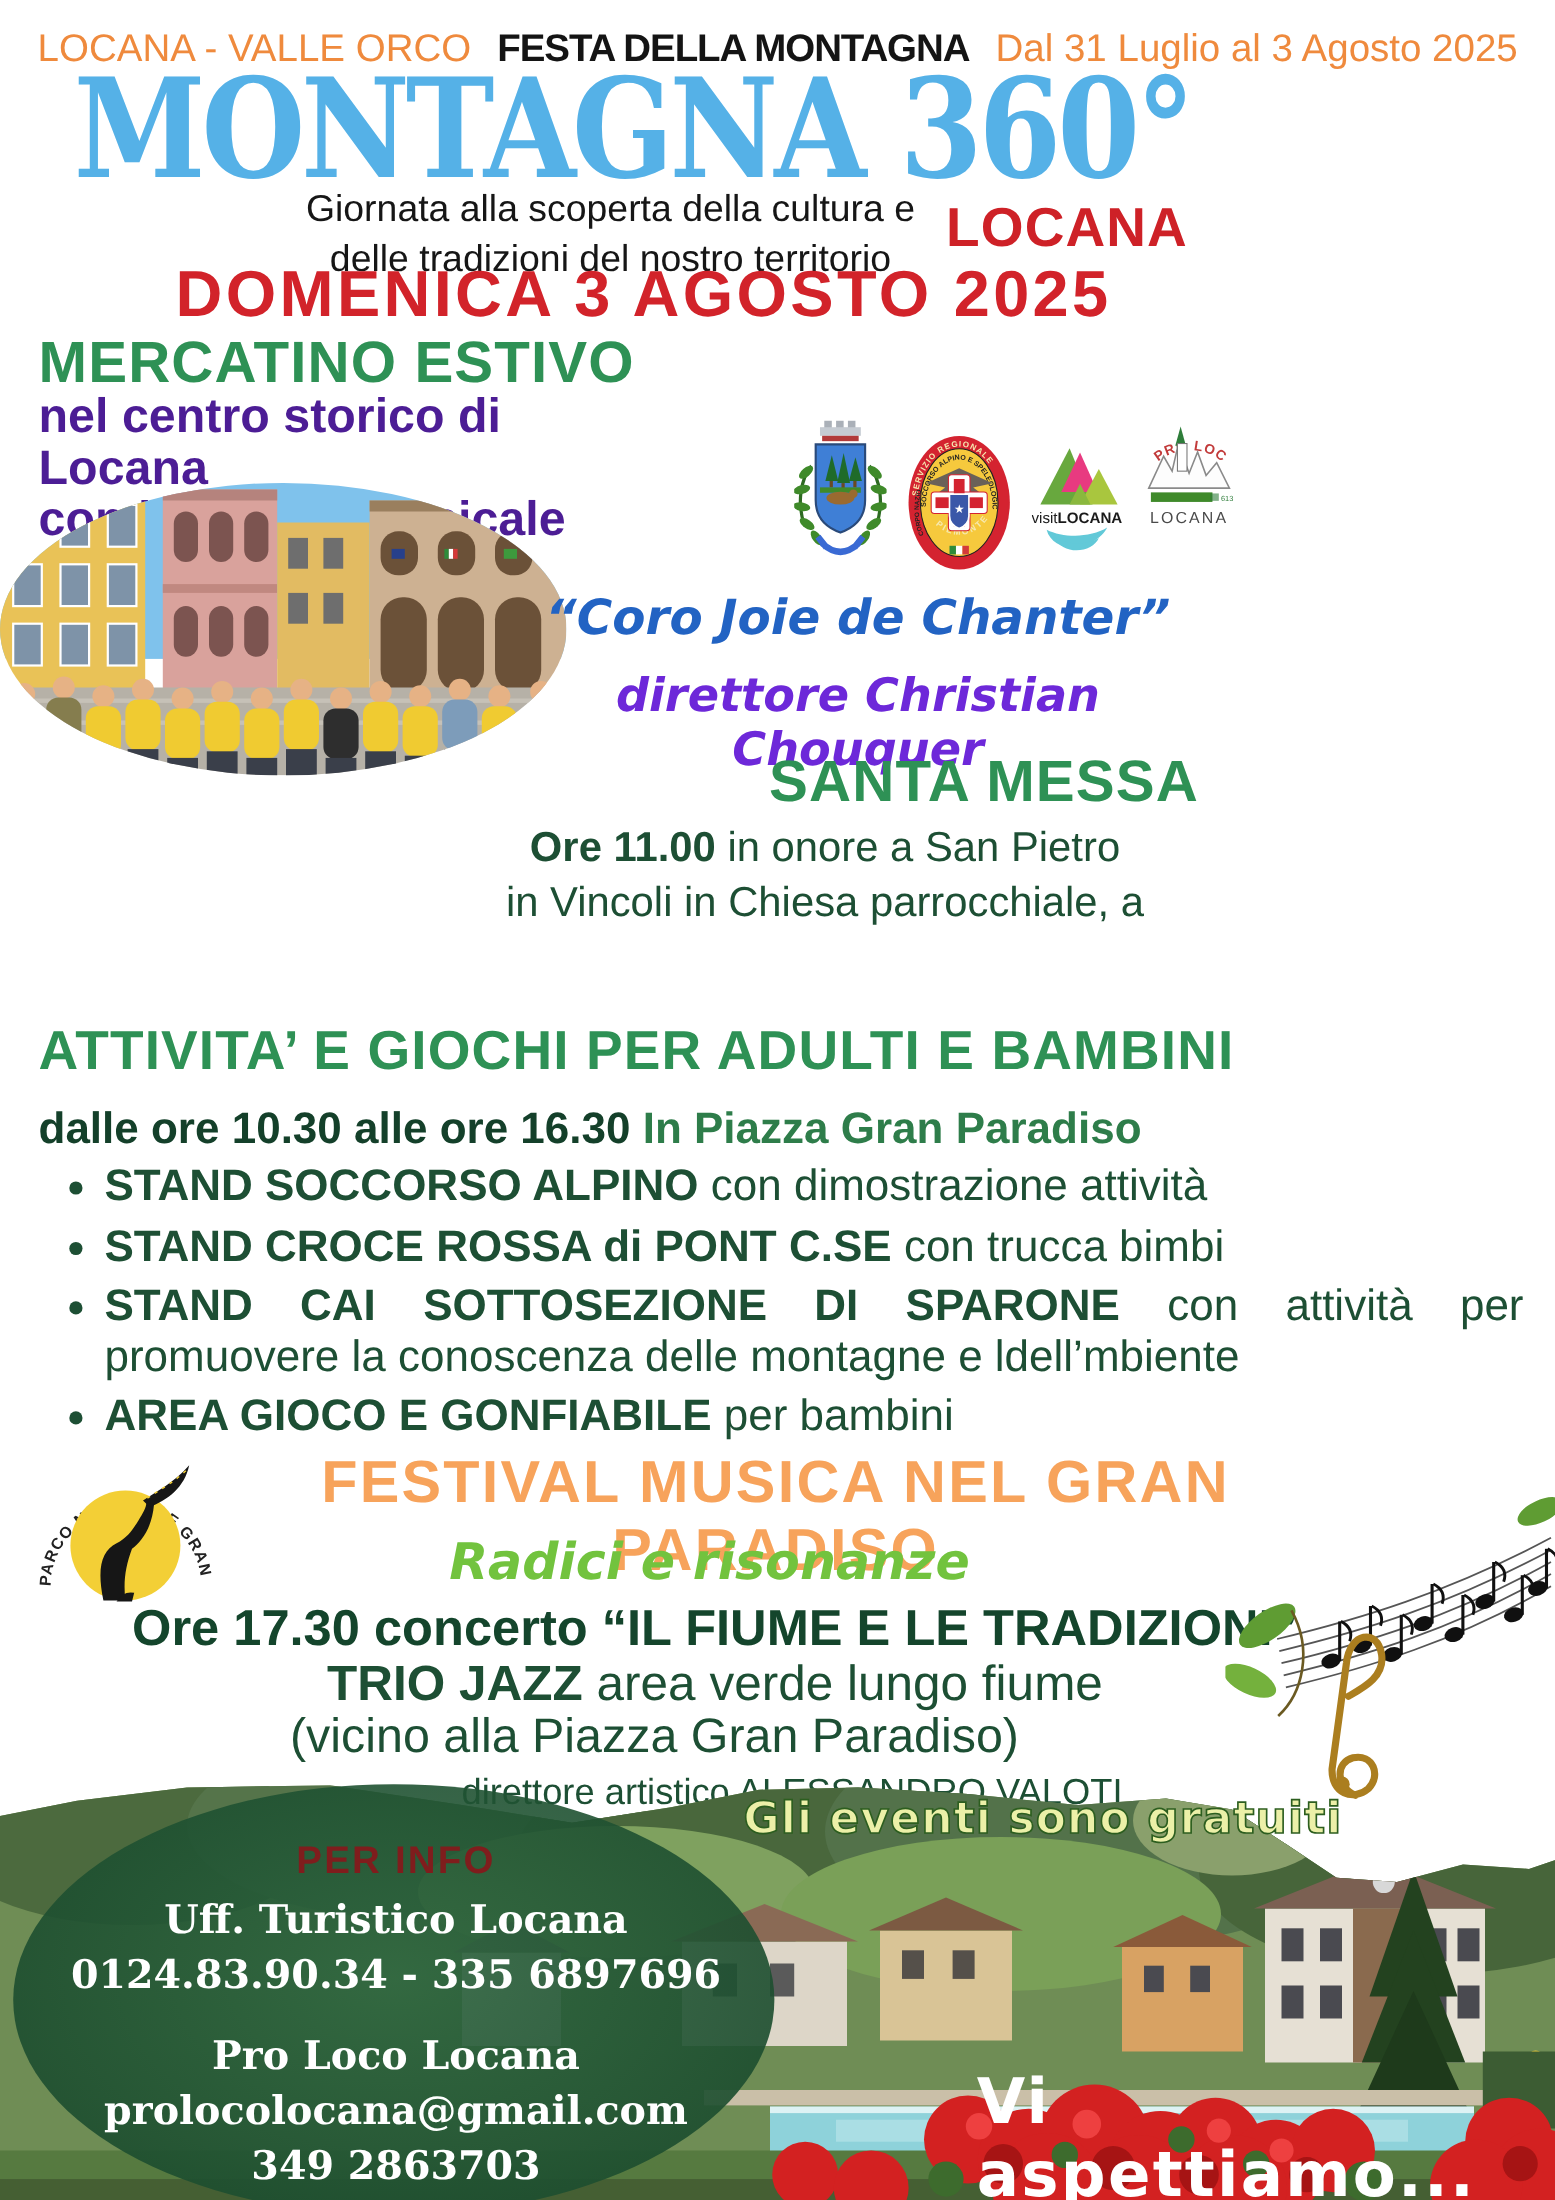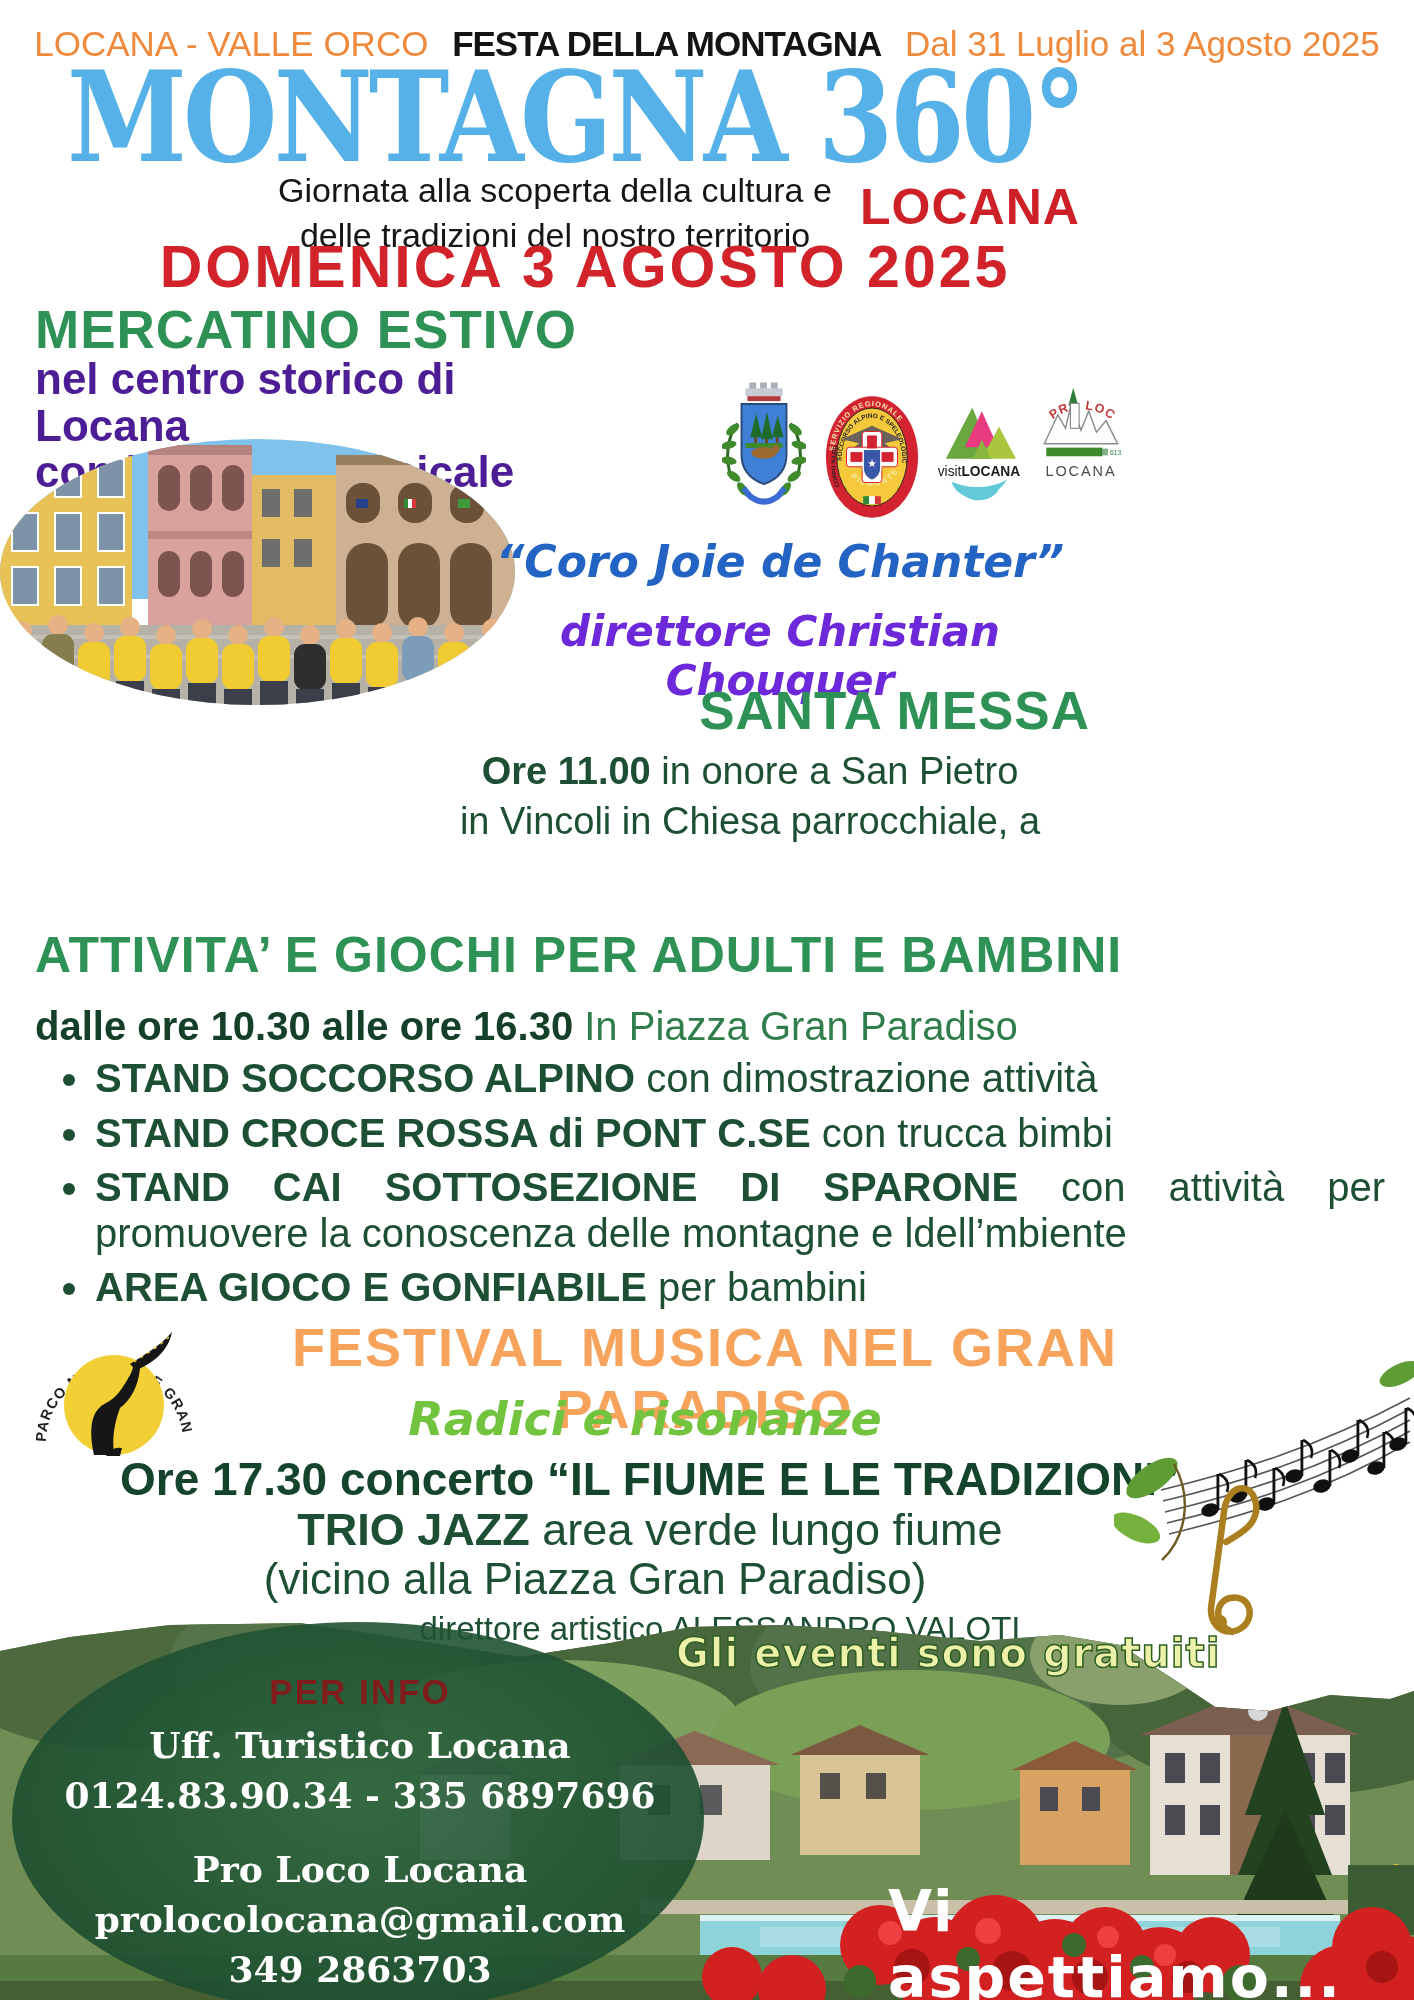--- a/index.html
+++ b/index.html
@@ -29,21 +29,21 @@
         font-style:italic;font-weight:700;font-size:44px;color:#2263c3;}
   .direttore{left:460px;top:607px;width:640px;text-align:center;font-family:"DejaVu Sans",sans-serif;
         font-style:italic;font-weight:700;font-size:42px;color:#6d28d9;}
   .choir-photo{left:0;top:439px;width:515px;height:266px;border-radius:50%;overflow:hidden;}
   .santa-head{left:590px;top:680px;width:500px;text-align:right;font-size:53px;}
   .messa{left:390px;top:746px;width:720px;text-align:center;font-size:38px;line-height:1.32;color:#1d4f34;}
   .messa b{font-weight:800;}
   .attivita-head{left:35px;top:926px;font-size:50px;}
   .schedule{left:35px;top:1004px;font-size:40px;}
   .schedule .t{font-weight:800;color:#14402a;}
-  .schedule .p{font-weight:400;color:#2e7d4a;}
+  .schedule .p{font-weight:700;color:#2e7d4a;}
   ul.bullets{left:55px;top:1056px;width:1330px;margin:0;padding:0;list-style:none;}
   ul.bullets li{position:relative;padding-left:40px;font-size:40px;line-height:1.14;color:#1d4f34;margin-bottom:9px;}
   ul.bullets li::before{content:"";position:absolute;left:8px;top:18px;width:12px;height:12px;border-radius:50%;background:#1d4f34;}
   ul.bullets li b{font-weight:800;}
   ul.bullets li.just{text-align:justify;}
   .festival-head{left:150px;top:1316px;width:1110px;text-align:center;font-size:54px;font-weight:800;
                  color:#f7a35b;letter-spacing:2px;}
   .radici{left:0;top:1392px;width:1290px;text-align:center;font-family:"DejaVu Sans",sans-serif;
           font-style:italic;font-weight:700;font-size:46px;color:#72c33e;}
   .concerto{left:0;top:1452px;width:1300px;text-align:center;font-size:46px;font-weight:800;color:#14452c;}

